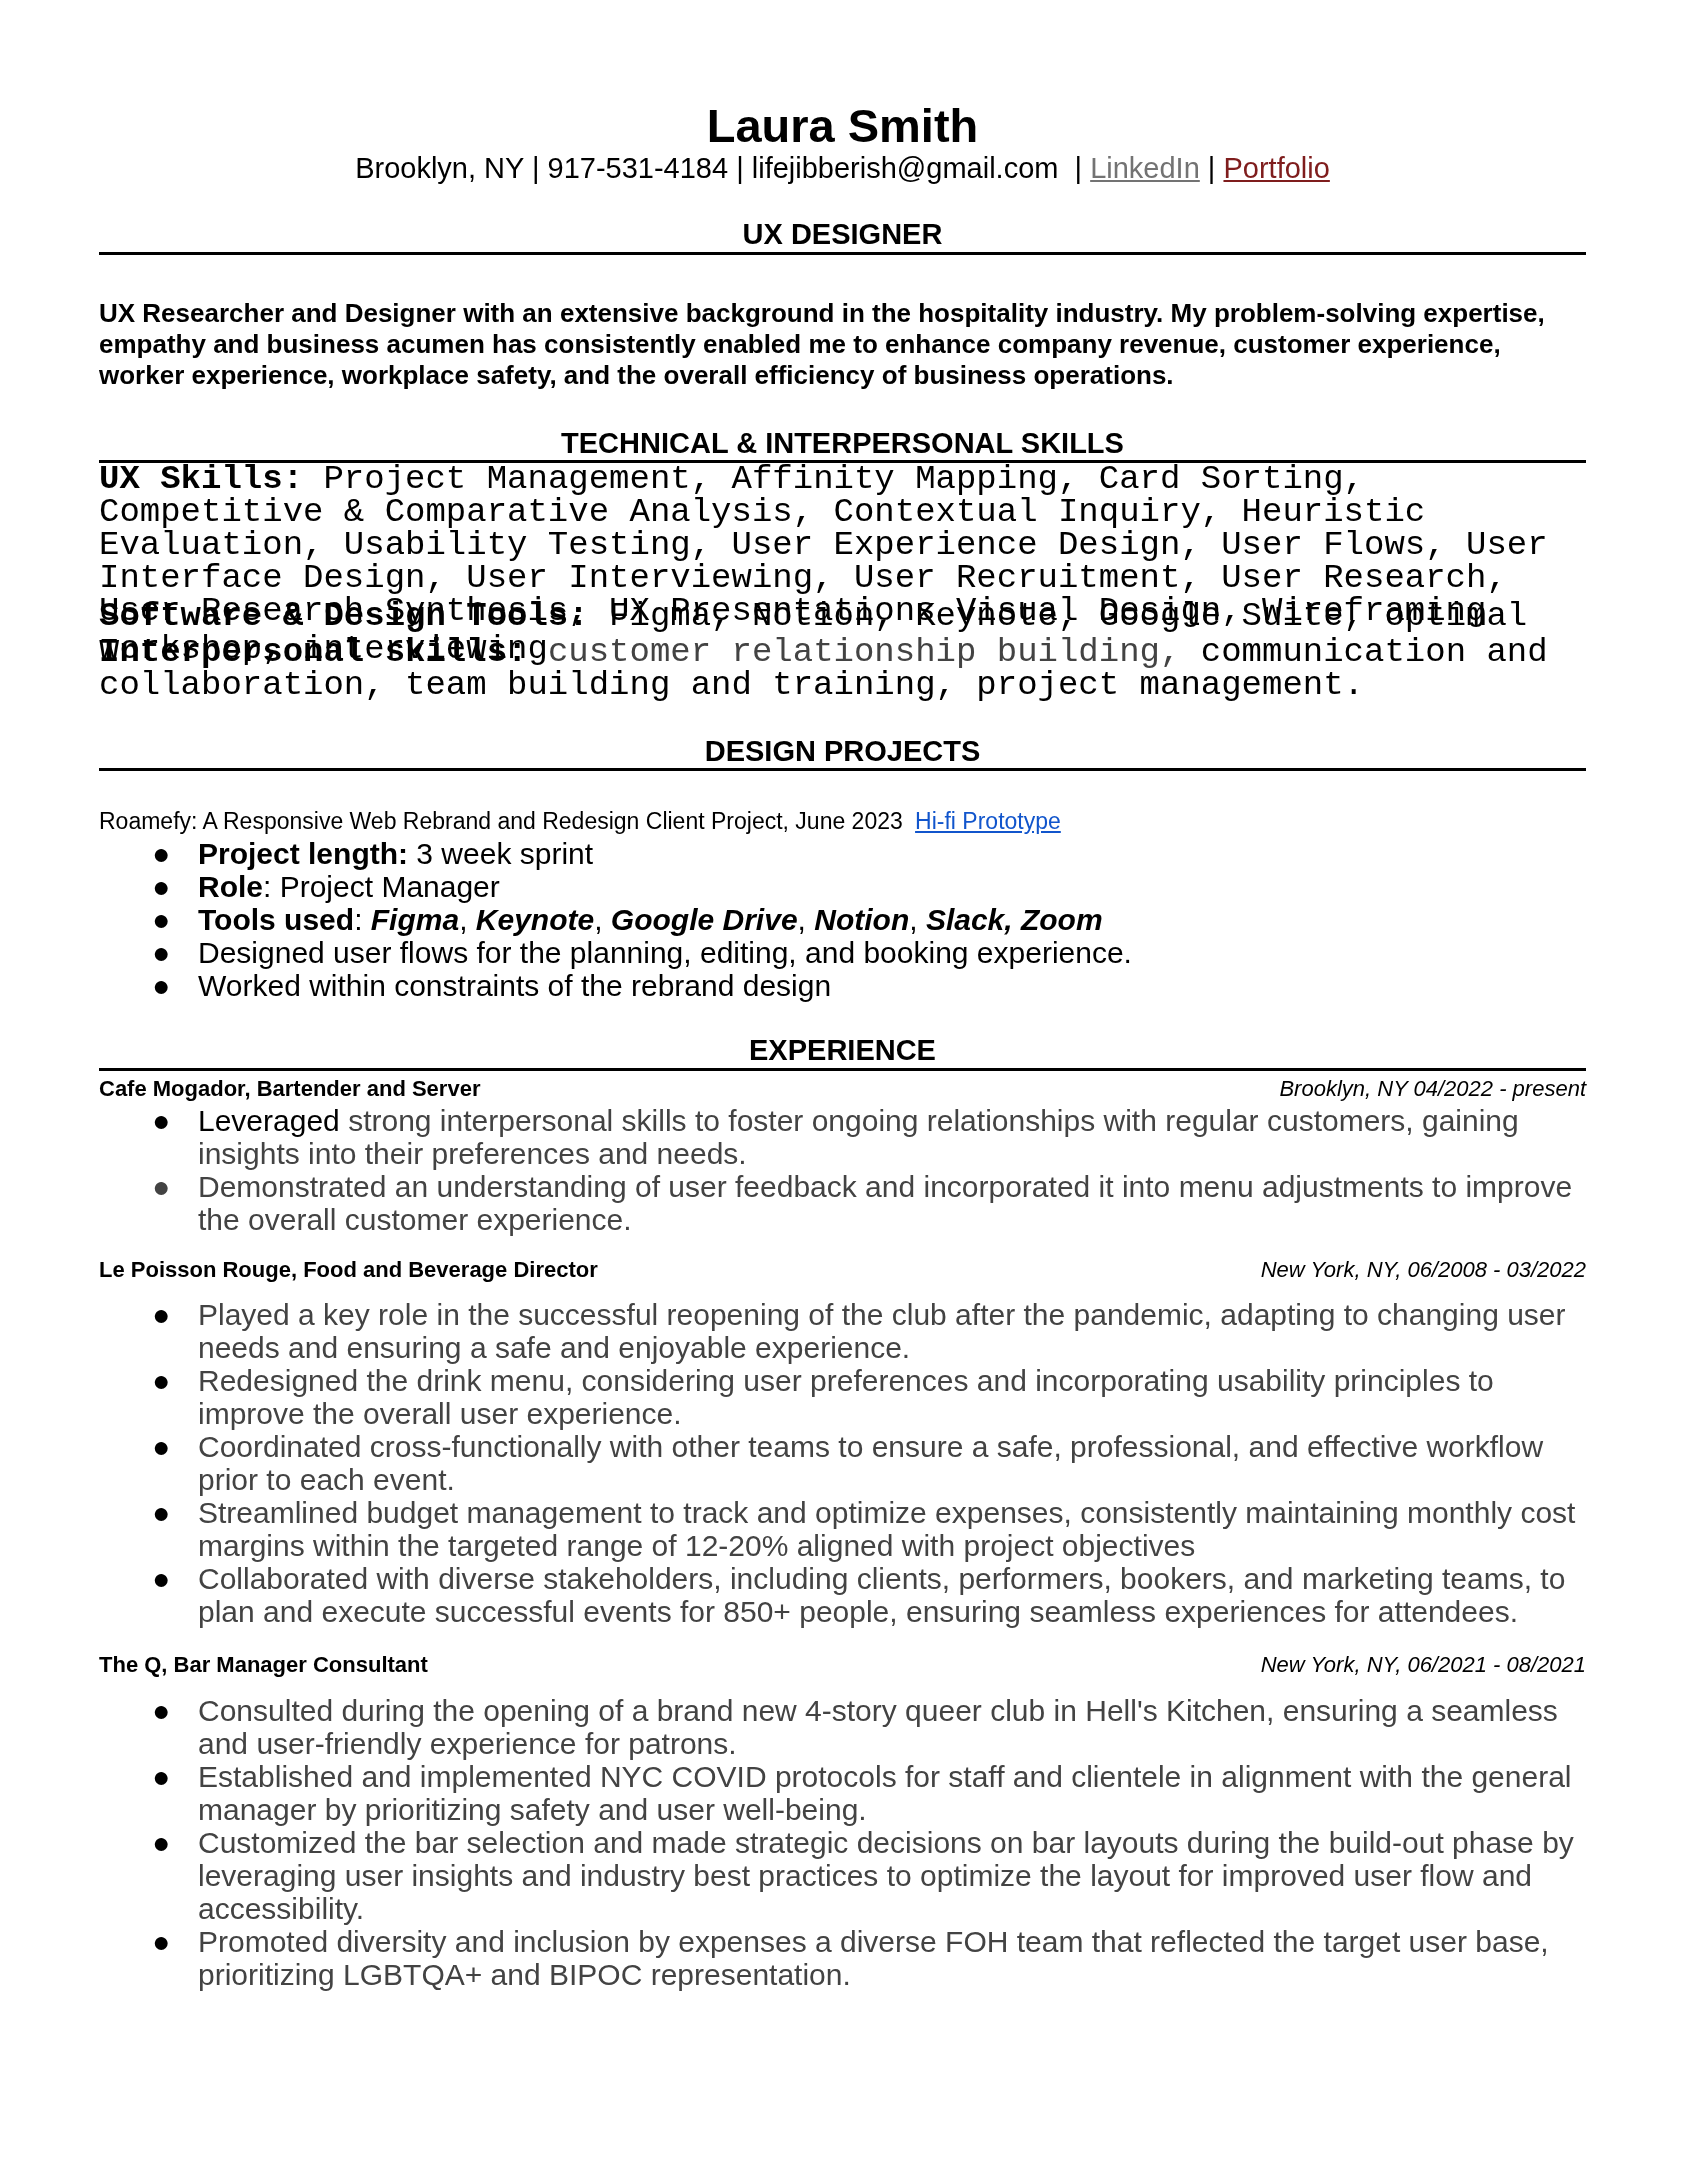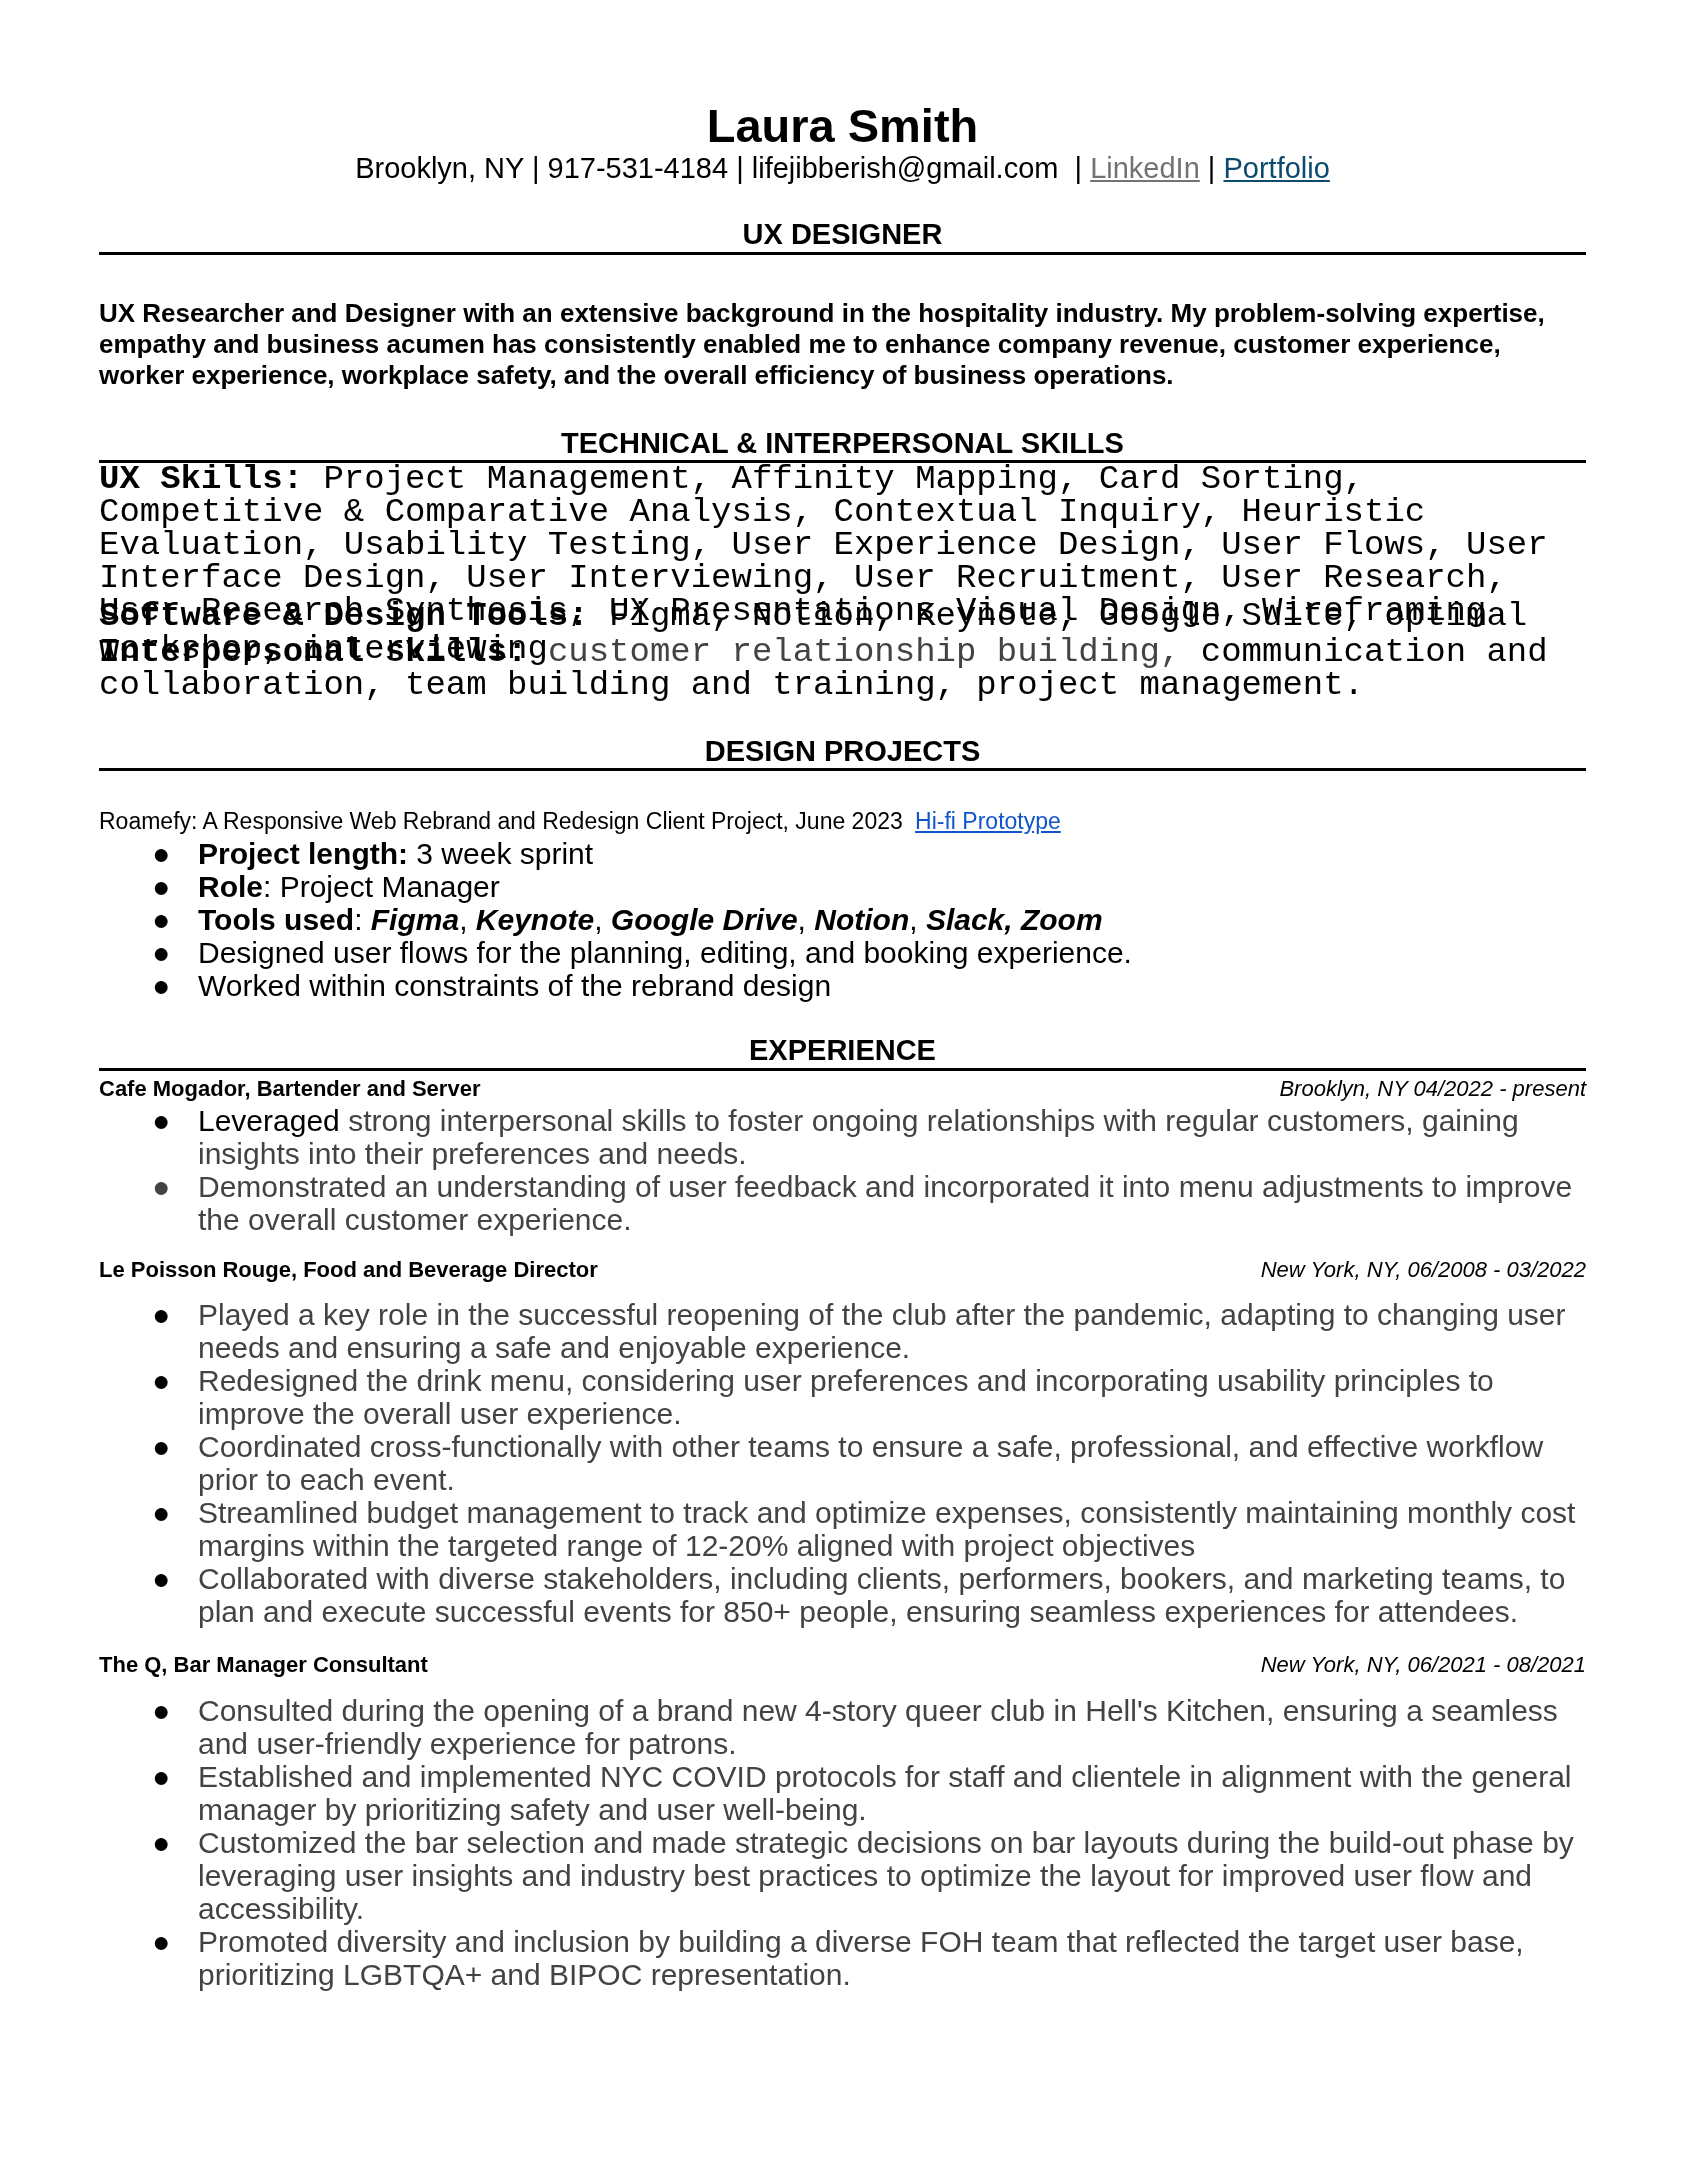--- a/index.html
+++ b/index.html
@@ -3,21 +3,21 @@
 <meta charset="utf-8">
 <style>
   html, body { margin: 0; padding: 0; background: #ffffff; }
   body { width: 1685px; height: 2180px; position: relative; overflow: hidden;
          font-family: "Liberation Sans", sans-serif; color: #000; }
   .page { position: absolute; left: 99px; top: 0; width: 1487px; }
   .center { text-align: center; }
   .name { position: absolute; top: 98px; left: 0; width: 100%; font-size: 47px; font-weight: bold; line-height: 56px; }
   .contact { position: absolute; top: 151px; left: 0; width: 100%; font-size: 29px; line-height: 35px; white-space: pre; }
   .contact a.li { color: #737373; text-decoration: underline; }
-  .contact a.pf { color: #0c4a6e; text-decoration: underline; }
+  .contact a.pf { color: #7f1d1d; text-decoration: underline; }
   .sec-title { position: absolute; left: 0; width: 100%; text-align: center; font-weight: bold; font-size: 29px; line-height: 33px; }
   .rule { position: absolute; left: 0; width: 100%; height: 2.6px; background: #000; }
   .summary { position: absolute; top: 298px; left: 0; width: 100%; font-size: 26px; line-height: 31px; font-weight: bold; }
   .skills { position: absolute; left: 0; width: 100%; font-size: 34px; line-height: 33px; font-family: Liberation Mono, monospace; }
   .gray { color: #434343; }
   .proj-title { position: absolute; top: 804px; left: 0; width: 100%; font-size: 23px; font-weight: normal; line-height: 35px; }
   .proj-title a { color: #1155cc; text-decoration: underline; margin-left: 12.3px; }
   ul.blist { position: absolute; left: 0; width: 100%; margin: 0; padding: 0; list-style: none; font-size: 30px; line-height: 33px; }
   ul.blist li { position: relative; padding-left: 99px; }
   ul.blist li .dot { position: absolute; left: 53px; top: 0; }
@@ -72,17 +72,17 @@
     <li><span class="dot" style="color:#000">●</span><span>Coordinated cross-functionally with other teams to ensure a safe, professional, and effective workflow prior to each event.</span></li>
     <li><span class="dot" style="color:#000">●</span><span>Streamlined budget management to track and optimize expenses, consistently maintaining monthly cost margins within the targeted range of 12-20% aligned with project objectives</span></li>
     <li><span class="dot" style="color:#000">●</span><span>Collaborated with diverse stakeholders, including clients, performers, bookers, and marketing teams, to plan and execute successful events for 850+ people, ensuring seamless experiences for attendees.</span></li>
   </ul>
 
   <div class="job" style="top:1647px"><span class="title">The Q, Bar Manager Consultant</span><span class="meta">New York, NY, 06/2021 - 08/2021</span></div>
   <ul class="blist gray" style="top:1694px">
     <li><span class="dot" style="color:#000">●</span><span>Consulted during the opening of a brand new 4-story queer club in Hell's Kitchen, ensuring a seamless and user-friendly experience for patrons.</span></li>
     <li><span class="dot" style="color:#000">●</span><span>Established and implemented NYC COVID protocols for staff and clientele in alignment with the general manager by prioritizing safety and user well-being.</span></li>
     <li><span class="dot" style="color:#000">●</span><span>Customized the bar selection and made strategic decisions on bar layouts during the build-out phase by leveraging user insights and industry best practices to optimize the layout for improved user flow and accessibility.</span></li>
-    <li><span class="dot" style="color:#000">●</span><span>Promoted diversity and inclusion by building a diverse FOH team that reflected the target user base, prioritizing LGBTQA+ and BIPOC representation.</span></li>
+    <li><span class="dot" style="color:#000">●</span><span>Promoted diversity and inclusion by expenses a diverse FOH team that reflected the target user base, prioritizing LGBTQA+ and BIPOC representation.</span></li>
   </ul>
 
 </div>
 
 
 </body></html>

